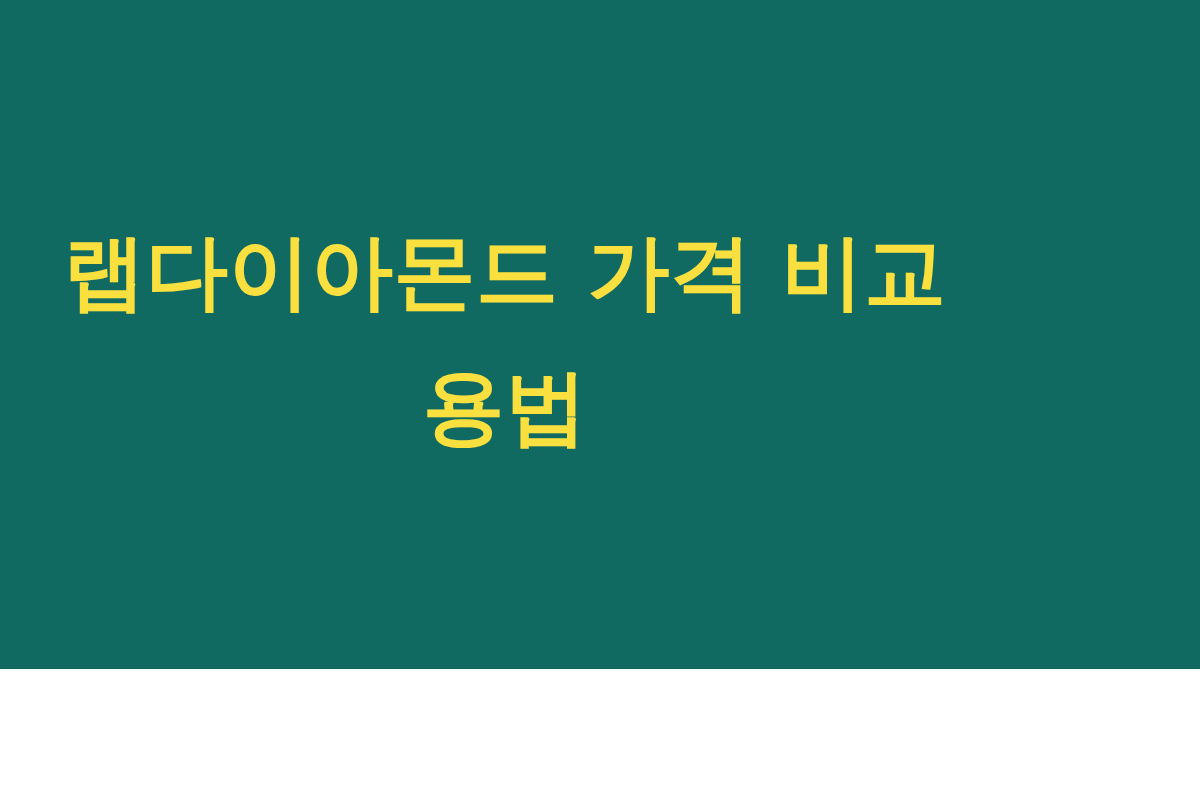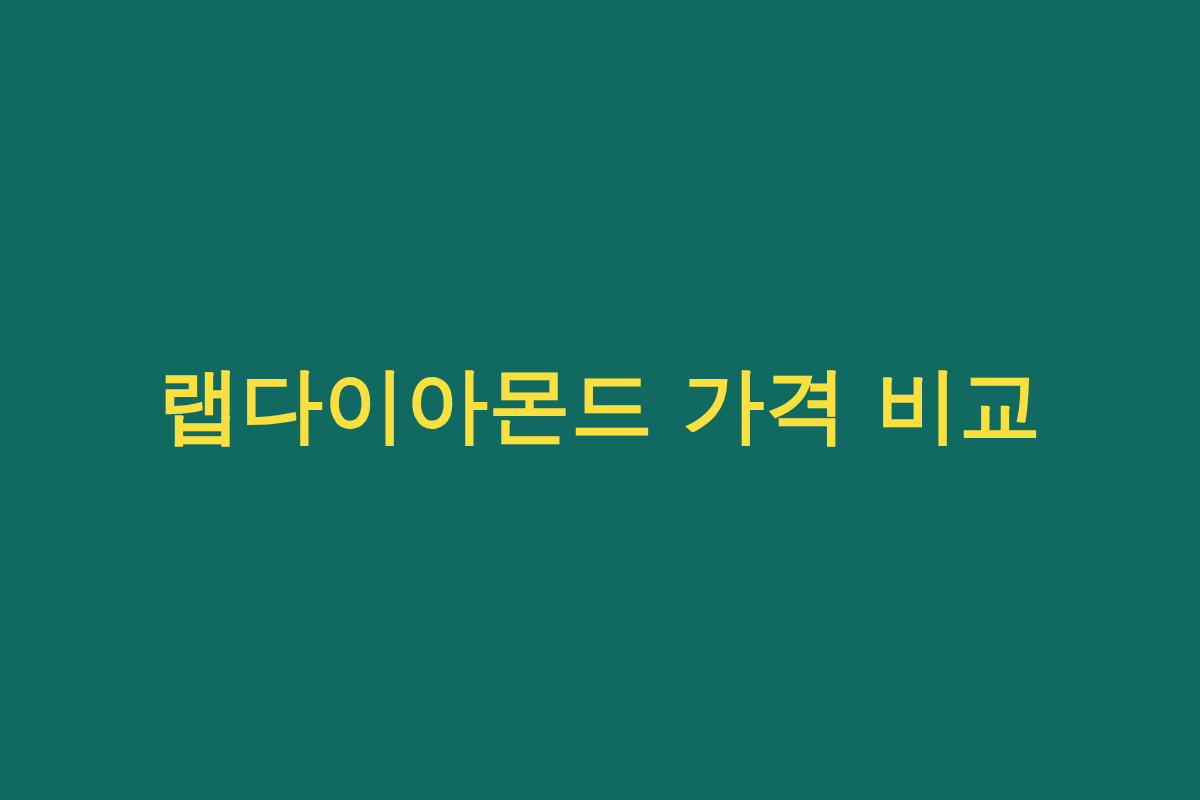--- a/index.html
+++ b/index.html
@@ -10,25 +10,25 @@
   body {
     width: 1200px;
     height: 800px;
     overflow: hidden;
     font-family: "DejaVu Sans", sans-serif;
   }
 
   #thumbnail-card {
     position: relative;
     width: 1200px;
-    height: 800px;
+    height: 669px;
     background: #116A62;
     display: flex;
     align-items: center;
-    justify-content: center;
+    justify-content: flex-start;
     box-sizing: border-box;
   }
 
   #title-block {
     width: 1010px;
     text-align: center;
     
     transform: translateY(4px);
   }
 
@@ -47,15 +47,16 @@
 </head>
 <body>
 
 <div id="thumbnail-card">
 
   <div id="title-block">
 
     <span class="title-line">랩다이아몬드 가격 비교</span>
 
 
+    <span class="title-line">용법</span>
 
   </div>
 </div>
 
 </body></html>

